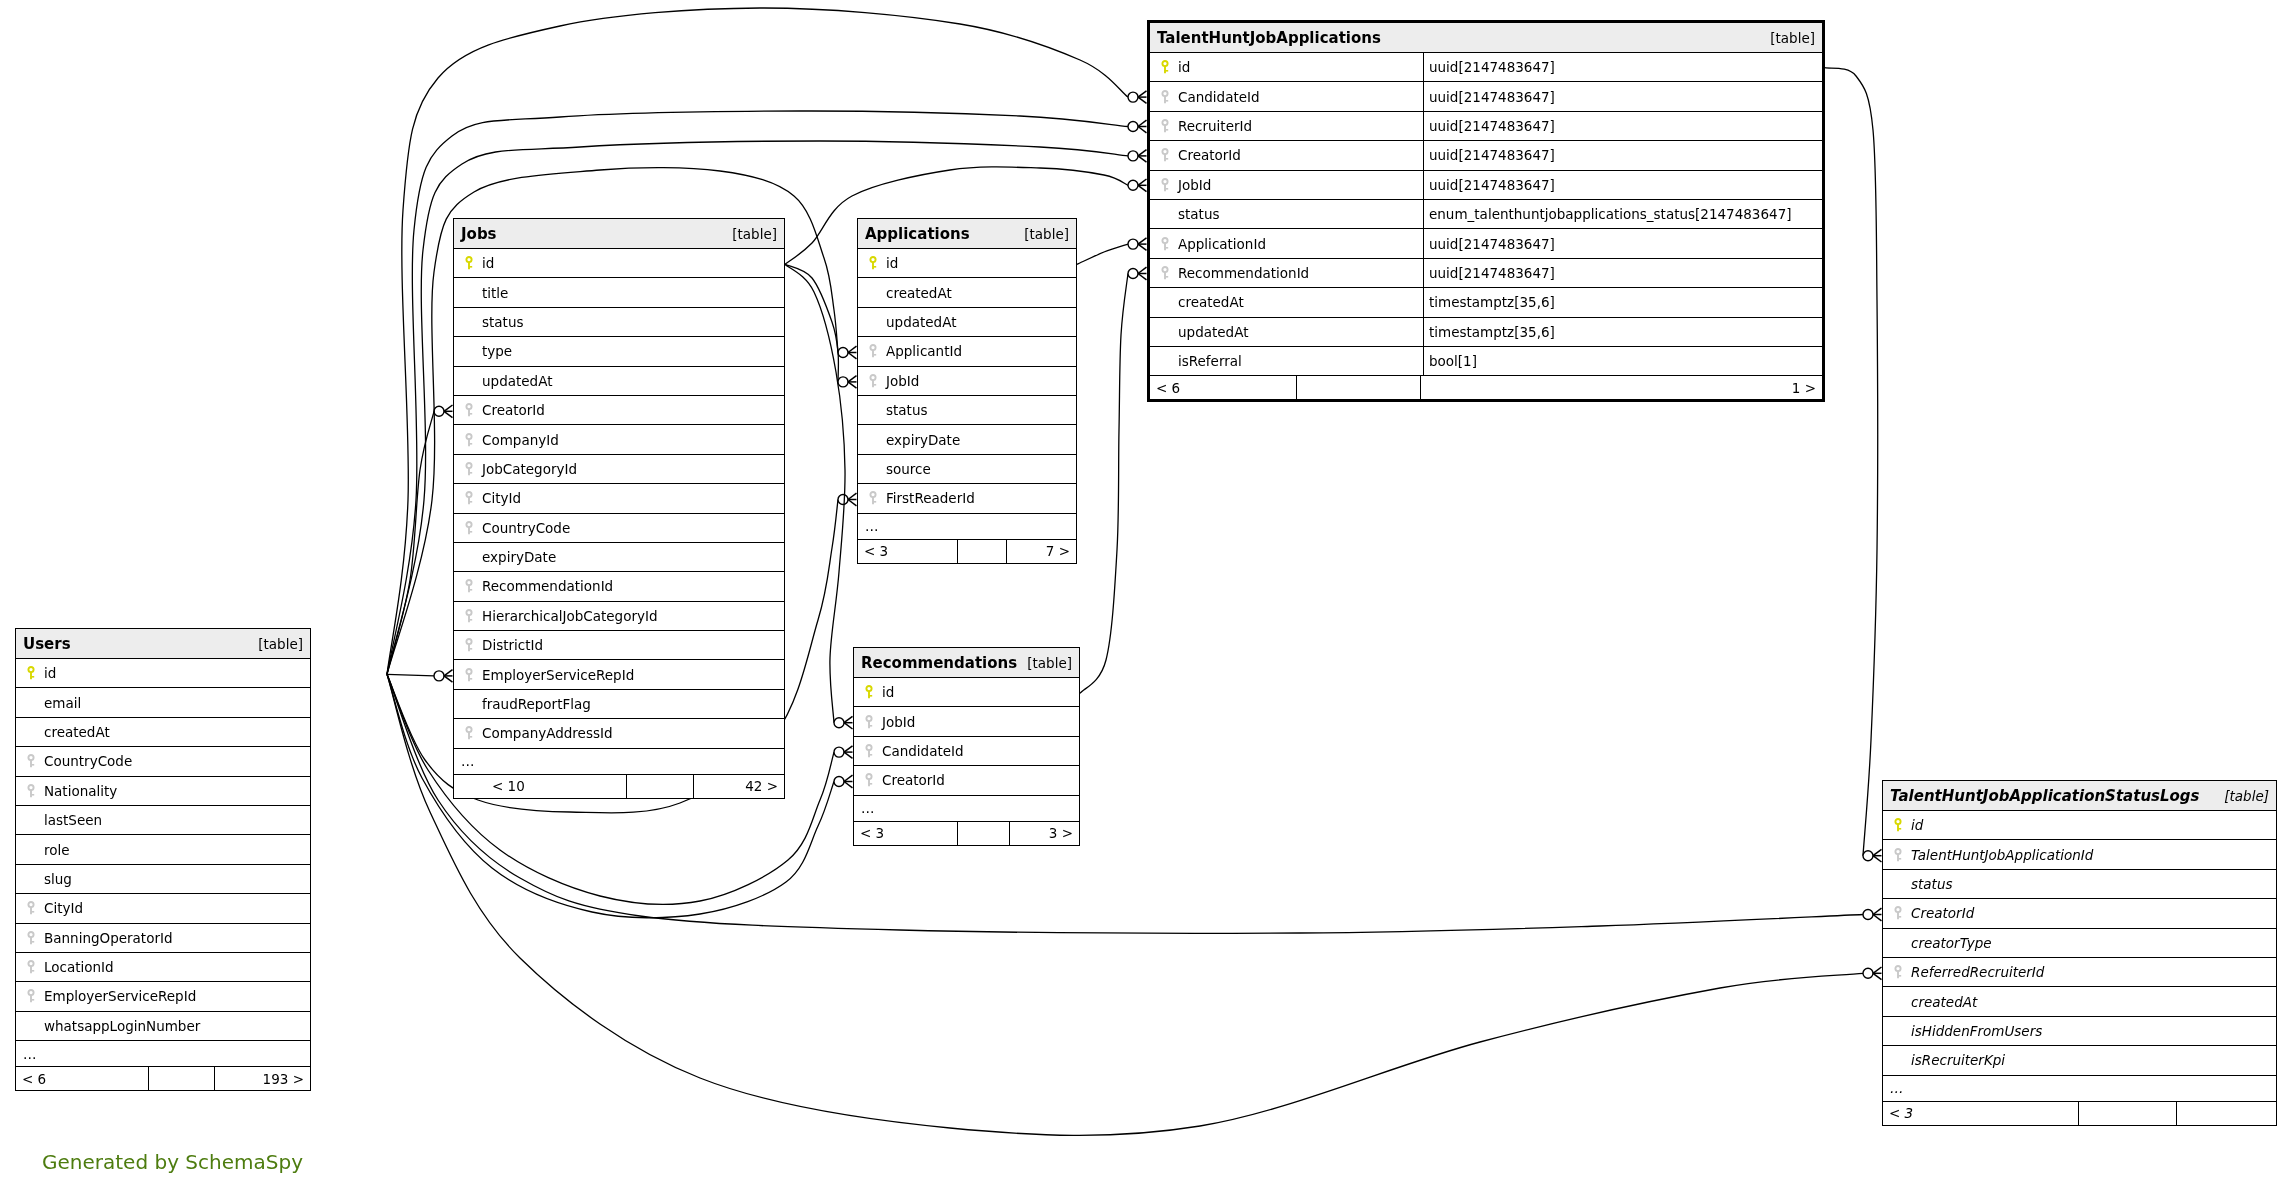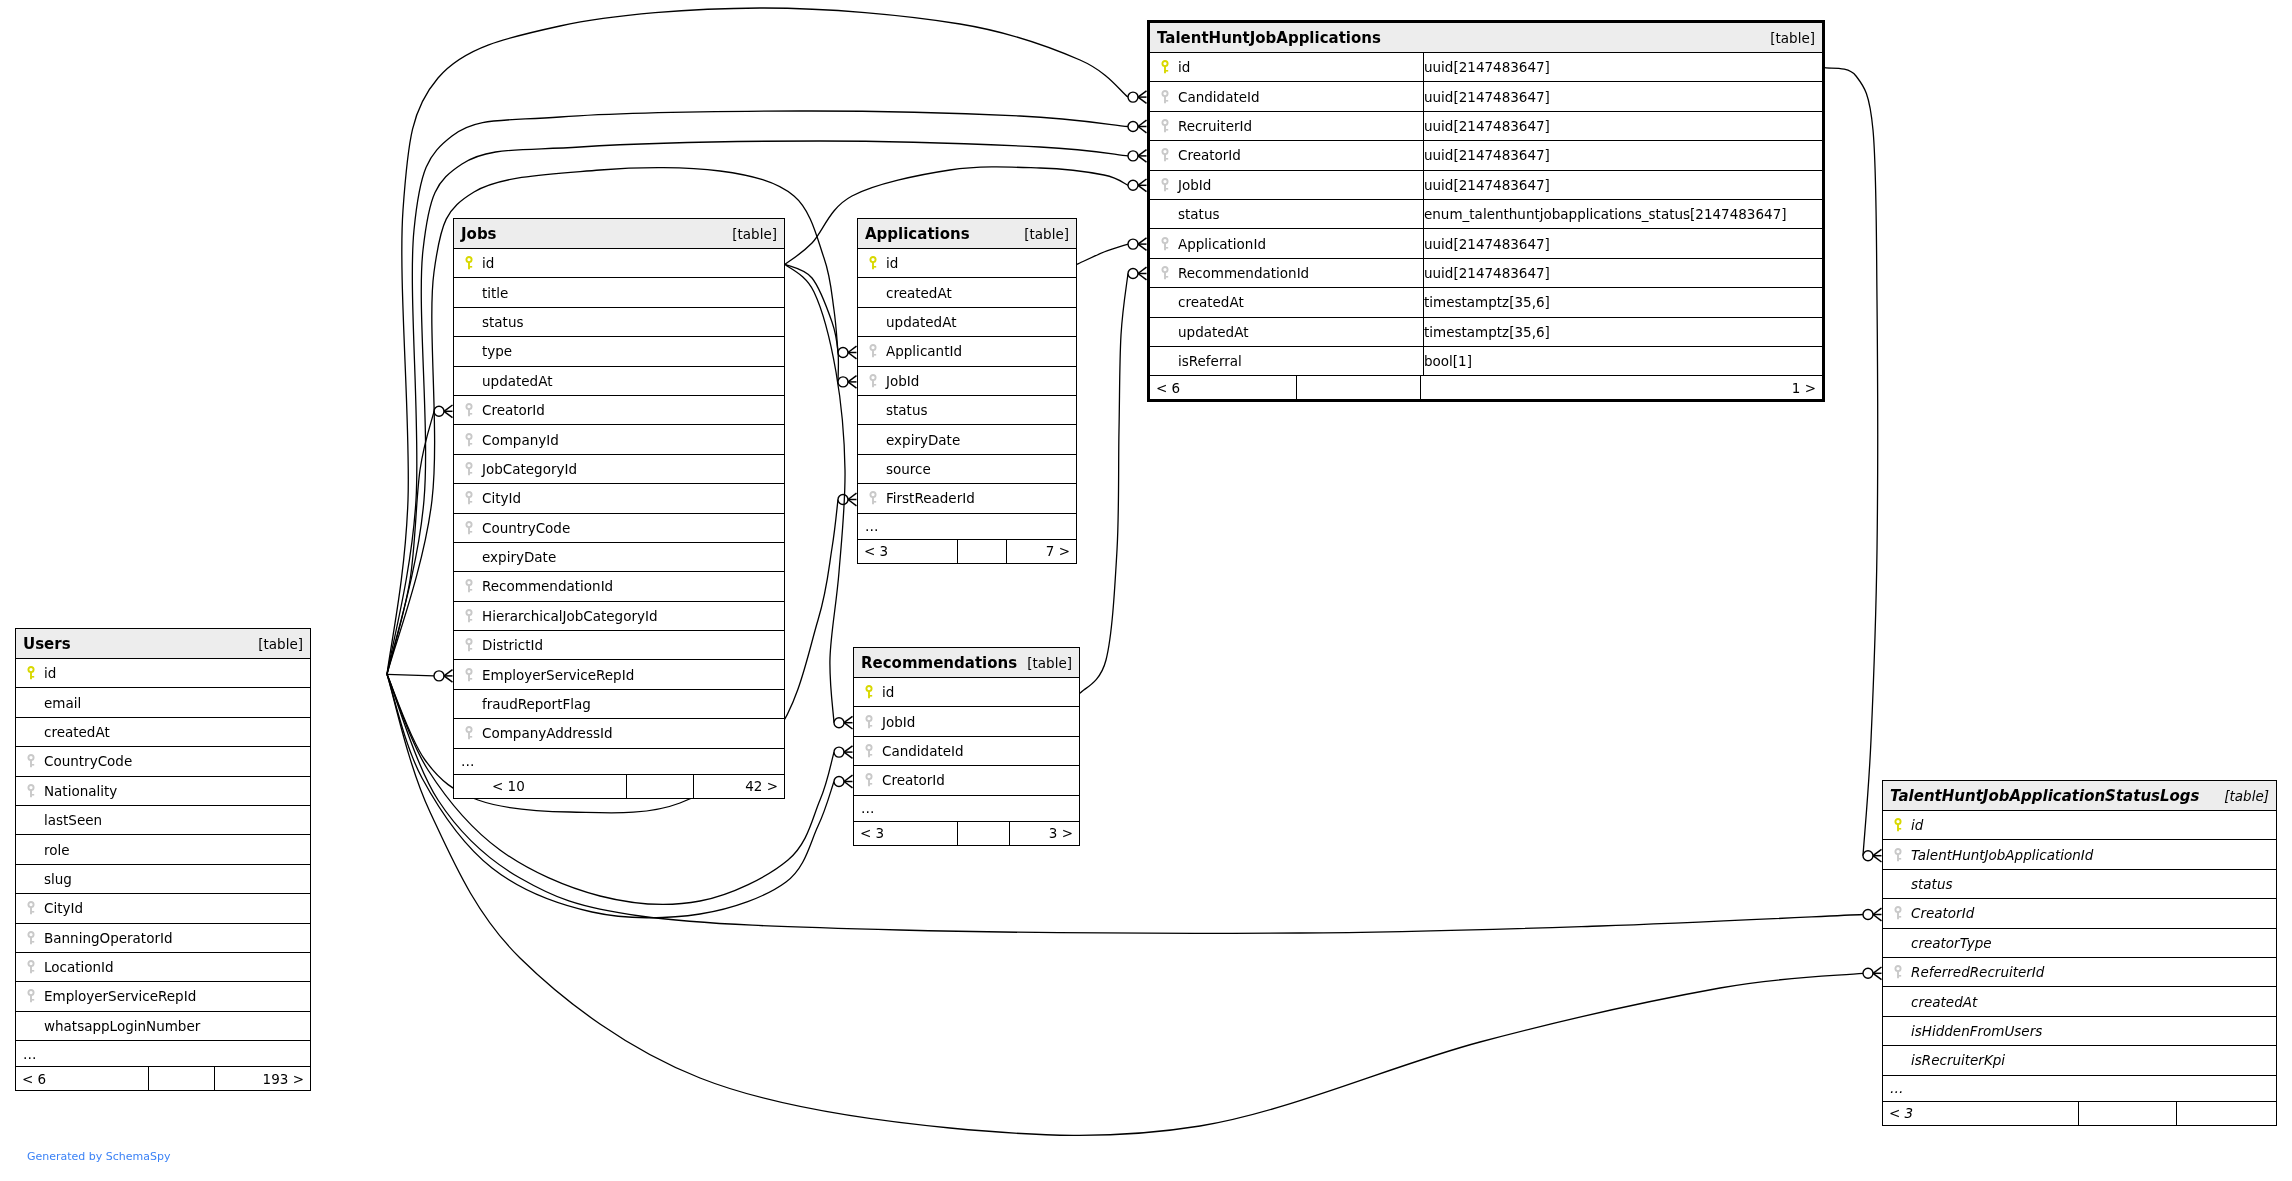--- a/index.html
+++ b/index.html
@@ -11,29 +11,29 @@
   .hdr{height:30px;background:#ededed;border-bottom:1.5px solid #000;display:flex;align-items:center;
        justify-content:space-between;padding:12px 7px;box-sizing:border-box;}
   .tname{font-weight:bold;font-size:15px;white-space:nowrap;}
   .ttag{font-size:13.5px;font-weight:normal;white-space:nowrap;margin-left:8px;}
   .row{height:29.4px;border-bottom:1.5px solid #000;display:flex;align-items:stretch;
        box-sizing:border-box;font-size:13.5px;}
   .ncell{display:flex;align-items:center;position:relative;flex:1;min-width:0;}
   .ncell.fixed{flex:none;}
   .keyic{position:absolute;left:9px;top:50%;transform:translateY(-50%);width:12px;height:14px;}
   .cname{margin-left:28px;white-space:nowrap;}
-  .tcell{border-left:1.5px solid #000;display:flex;align-items:center;
+  .tcell{border-left:1.5px solid #000;display:flex;align-items:center;padding-left:5px;
          white-space:nowrap;flex:1;box-sizing:border-box;}
   .ell{height:26px;border-bottom:1.5px solid #000;font-size:14px;display:flex;align-items:center;
        padding-left:7px;box-sizing:border-box;}
   .ftr{height:23px;display:flex;font-size:13.5px;box-sizing:border-box;}
   .fcell{box-sizing:border-box;display:flex;align-items:center;padding:0 6px;overflow:hidden;}
   .fcell.mid{border-left:1.5px solid #000;border-right:1.5px solid #000;}
   .fcell.right{justify-content:flex-end;}
-  #credit{position:absolute;left:27px;top:1150px;font-size:11px;color:#3b82f6;z-index:2;}
+  #credit{position:absolute;left:42px;top:1150px;font-size:20px;color:#4d7c0f;z-index:2;}
 </style>
 </head>
 <body>
 
 <div id="canvas">
   <svg id="edges" width="2292" height="1181" viewBox="0 0 2292 1181">
       <path d="M387,674.3000000000001 C390.5,645.3 405.3,577.4 408,500 C410.7,422.6 398.0,280.3 403,210 C408.0,139.7 411.8,108.7 438,78 C464.2,47.3 506.3,37.7 560,26 C613.7,14.3 693.3,8.3 760,8 C826.7,7.7 906.7,15.3 960,24 C1013.3,32.7 1052.0,47.8 1080,60 C1108.0,72.2 1120.0,90.9 1128,97.10000000000001" fill="none" stroke="#000000" stroke-width="1.3"></path>
       <g>
         <circle cx="1133" cy="97.10000000000001" r="5" fill="#fff" stroke="#000000" stroke-width="1.4"></circle>
         <line x1="1138" y1="97.10000000000001" x2="1146.5" y2="90.80000000000001" stroke="#000000" stroke-width="1.5"></line>

